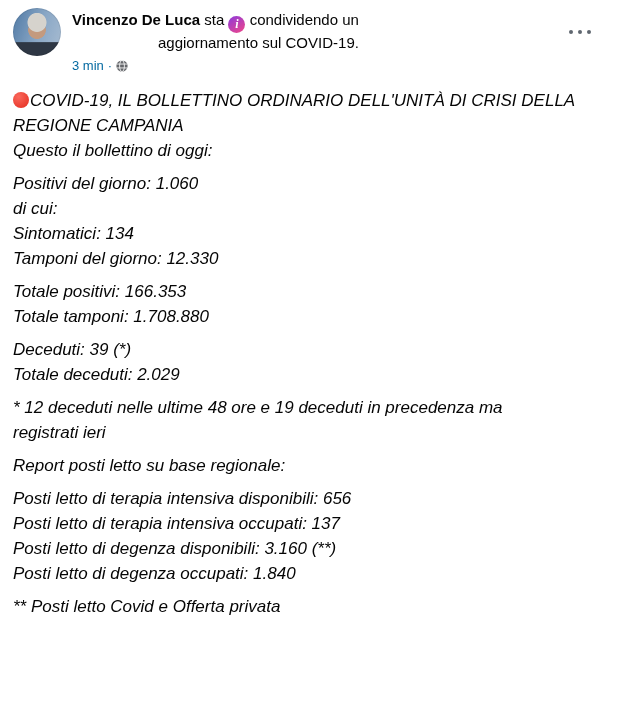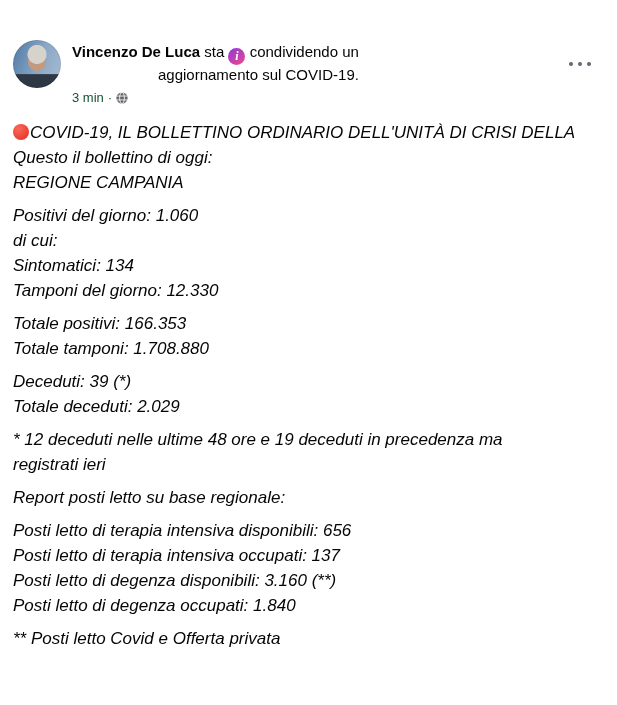--- a/index.html
+++ b/index.html
@@ -2,21 +2,21 @@
 <html><head>
 <meta charset="utf-8">
 <style>
   * { margin:0; padding:0; box-sizing:border-box; }
   html, body { background:#fff; }
   .post-card {
     width:617px; min-height:705px; background:#ffffff;
     font-family:"Liberation Sans","DejaVu Sans",sans-serif;
     position:relative; overflow:hidden;
   }
-  .post-header { display:flex; padding:8px 60px 0 13px; position:relative;margin-top:32px; }
+  .post-header { display:flex; padding:8px 60px 0 13px; position:relative; }
   .avatar {
     width:48px; height:48px; border-radius:50%; flex:none; cursor:pointer;
     background:
       radial-gradient(circle at 50% 30%, #d6d3cd 0 22%, rgba(214,211,205,0) 24%),
       radial-gradient(circle at 50% 46%, #c49a7e 0 24%, rgba(196,154,126,0) 26%),
       linear-gradient(0deg, #2e3744 0 28%, rgba(46,55,68,0) 29%),
       linear-gradient(110deg, #4f79a5, #8ba8c6 55%, #a9bdd2);
     box-shadow: inset 0 0 0 1px rgba(0,0,0,.08);
   }
   .header-text { margin-left:11px; padding-top:2px; }
@@ -24,21 +24,21 @@
   .author { font-weight:700; cursor:pointer; }
   .info-badge {
     display:inline-block; width:17px; height:17px; border-radius:50%;
     background:linear-gradient(145deg,#963bd4 10%,#e8468f 90%);
     color:#fff; font-size:12px; font-weight:700; font-style:italic;
     font-family:"Liberation Serif","DejaVu Serif",serif;
     text-align:center; line-height:17px; vertical-align:-3px; cursor:pointer;
   }
   .action-line2 { display:block;text-align:right; }
   .timestamp-row {
-    font-size:13px; line-height:17px; color:#14532d;
+    font-size:13px; line-height:17px; color:#0369a1;
     margin-top:4px; display:flex; align-items:center;
   }
   .timestamp { cursor:pointer; }
   .meta-dot { margin:0 4px; }
   .globe-svg { display:block; }
   .more-button {
     position:absolute; right:22px; top:22px;
     display:flex; gap:5px; padding:8px 4px; cursor:pointer; align-items:center;
   }
   .more-dot { width:4px; height:4px; border-radius:50%; background:#606770; }
@@ -86,22 +86,22 @@
     <div class="more-button">
       <span class="more-dot"></span>
       <span class="more-dot"></span>
       <span class="more-dot"></span>
     </div>
   </div>
 
   <div class="post-body">
       <div class="paragraph">
         <div class="line"><span class="red-circle"></span>COVID-19, IL BOLLETTINO ORDINARIO DELL'UNITÀ DI CRISI DELLA</div>
+        <div class="line">REGIONE CAMPANIA</div>
         <div class="line">Questo il bollettino di oggi:</div>
-        <div class="line">REGIONE CAMPANIA</div>
       </div>
       <div class="paragraph">
         <div class="line">Positivi del giorno: 1.060</div>
         <div class="line">di cui:</div>
         <div class="line">Sintomatici: 134</div>
         <div class="line">Tamponi del giorno: 12.330</div>
       </div>
       <div class="paragraph">
         <div class="line">Totale positivi: 166.353</div>
         <div class="line">Totale tamponi: 1.708.880</div>

